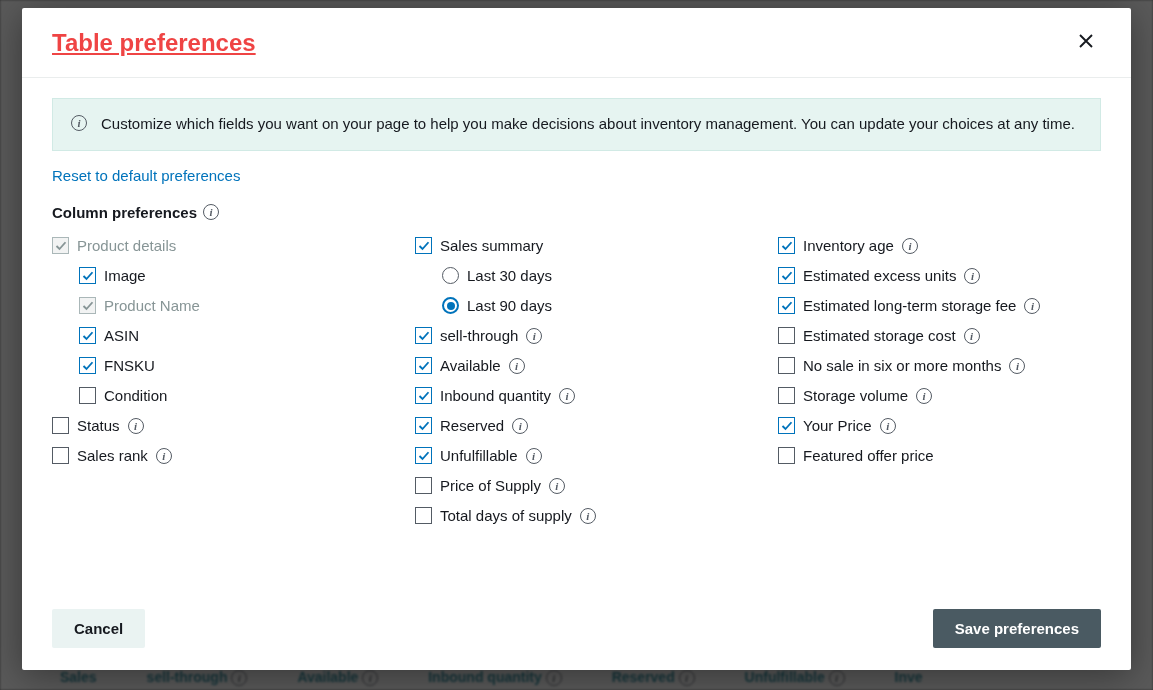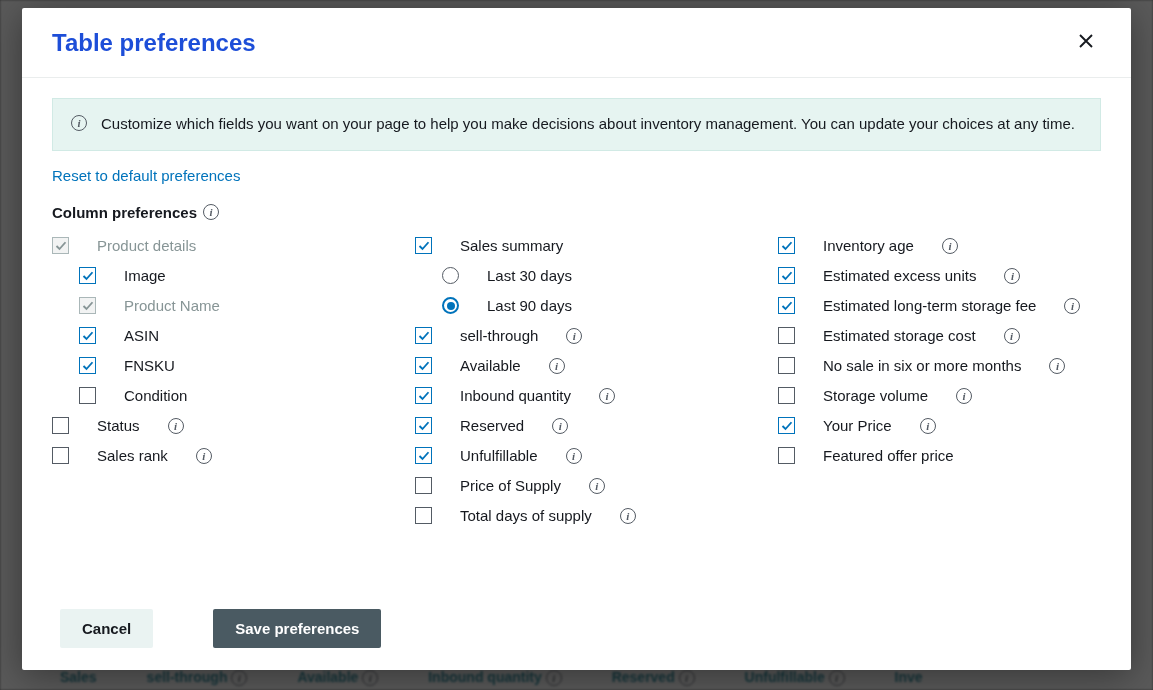--- a/index.html
+++ b/index.html
@@ -36,21 +36,21 @@
     box-shadow: 0 6px 36px rgba(0,0,0,0.4);
     display: flex; flex-direction: column;
     height: 662px;
   }
   .modal-header {
     display: flex; align-items: center; justify-content: space-between;
     padding: 18px 30px 18px 30px;
     border-bottom: 1px solid #eaeded;
   }
   .modal-title {
-    font-size: 24px; font-weight: 700; color: #1d4ed8;
+    font-size: 24px; font-weight: 700; color: #ef4444; text-decoration: underline;
   }
   .close-btn {
     background: none; border: none; cursor: pointer; padding: 6px;
     color: #16191f;
   }
   .close-btn svg { width: 18px; height: 18px; }
   .modal-body {
     padding: 20px 30px 10px 30px;
     overflow-y: auto;
     flex: 1;
@@ -77,21 +77,21 @@
     font-size: 15px;
     margin: 10px 0 14px;
     display: flex; align-items: center; gap: 6px;
   }
   .cols {
     display: flex;
     gap: 40px;
   }
   .col { flex: 1; }
   .check-row {
-    display: flex; align-items: center; gap: 28px;
+    display: flex; align-items: center; gap: 8px;
     margin-bottom: 8px;
     min-height: 22px;
     font-size: 15px;
   }
   .check-row.indent { margin-left: 27px; }
   .cb {
     width: 17px; height: 17px; border: 1.5px solid #545b64;
     display: inline-flex; align-items: center; justify-content: center;
     flex-shrink: 0; cursor: pointer;
     background: #fff;
@@ -114,22 +114,22 @@
   }
   .info-icon {
     display: inline-flex; width: 16px; height: 16px;
     border: 1.5px solid #545b64; border-radius: 50%;
     align-items: center; justify-content: center;
     font-size: 11px; font-weight: 700; color: #545b64;
     cursor: pointer; flex-shrink: 0;
     font-family: Georgia, serif; font-style: italic;
   }
   .modal-footer {
-    padding: 18px 38px 22px;
-    display: flex; justify-content: flex-start; gap: 24px;
+    padding: 18px 30px 22px;
+    display: flex; justify-content: space-between; gap: 16px;
   }
   .btn {
     border: none;
     padding: 11px 22px;
     font-size: 15px;
     font-weight: 700;
     cursor: pointer;
     border-radius: 2px;
   }
   .btn-cancel {

